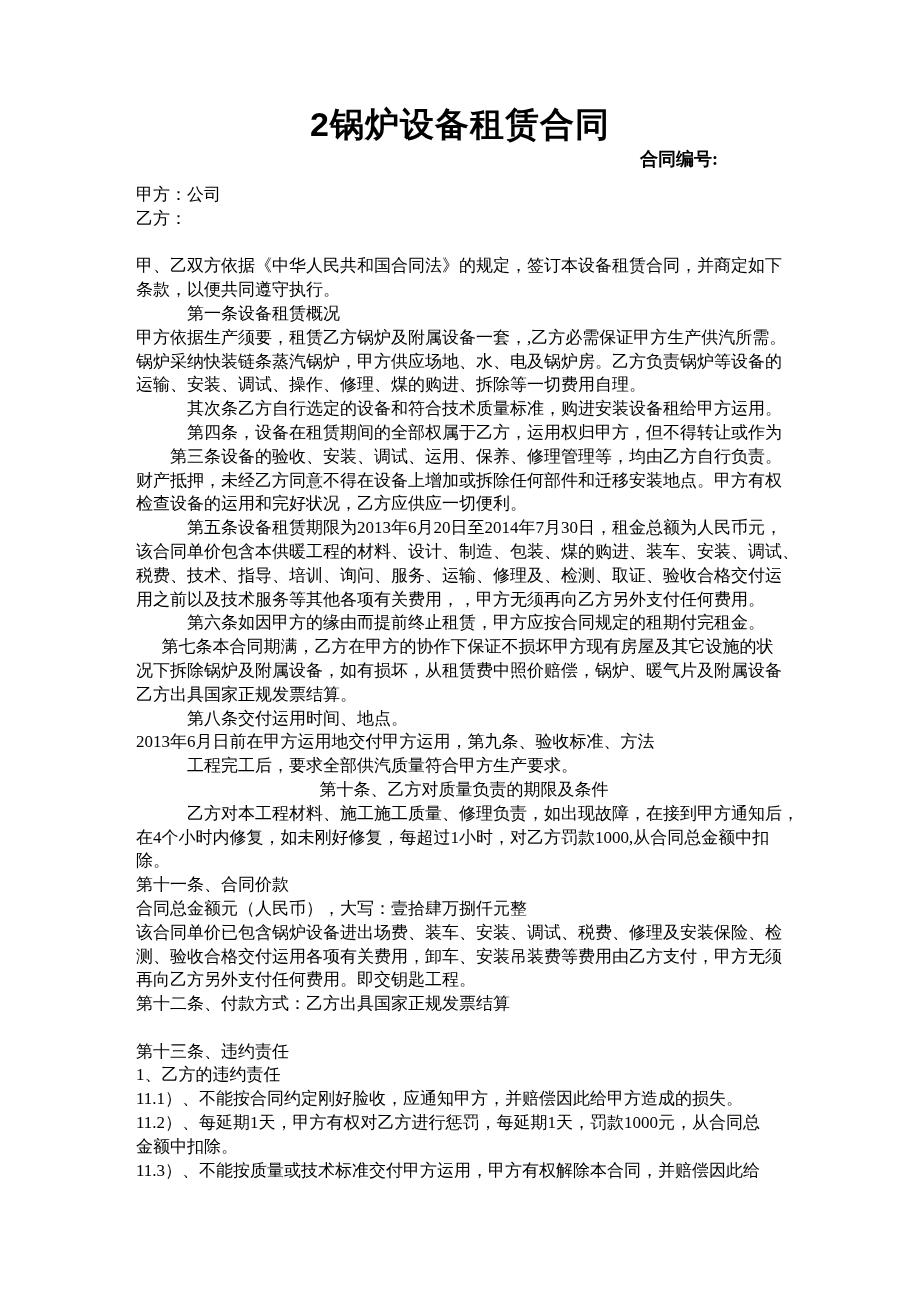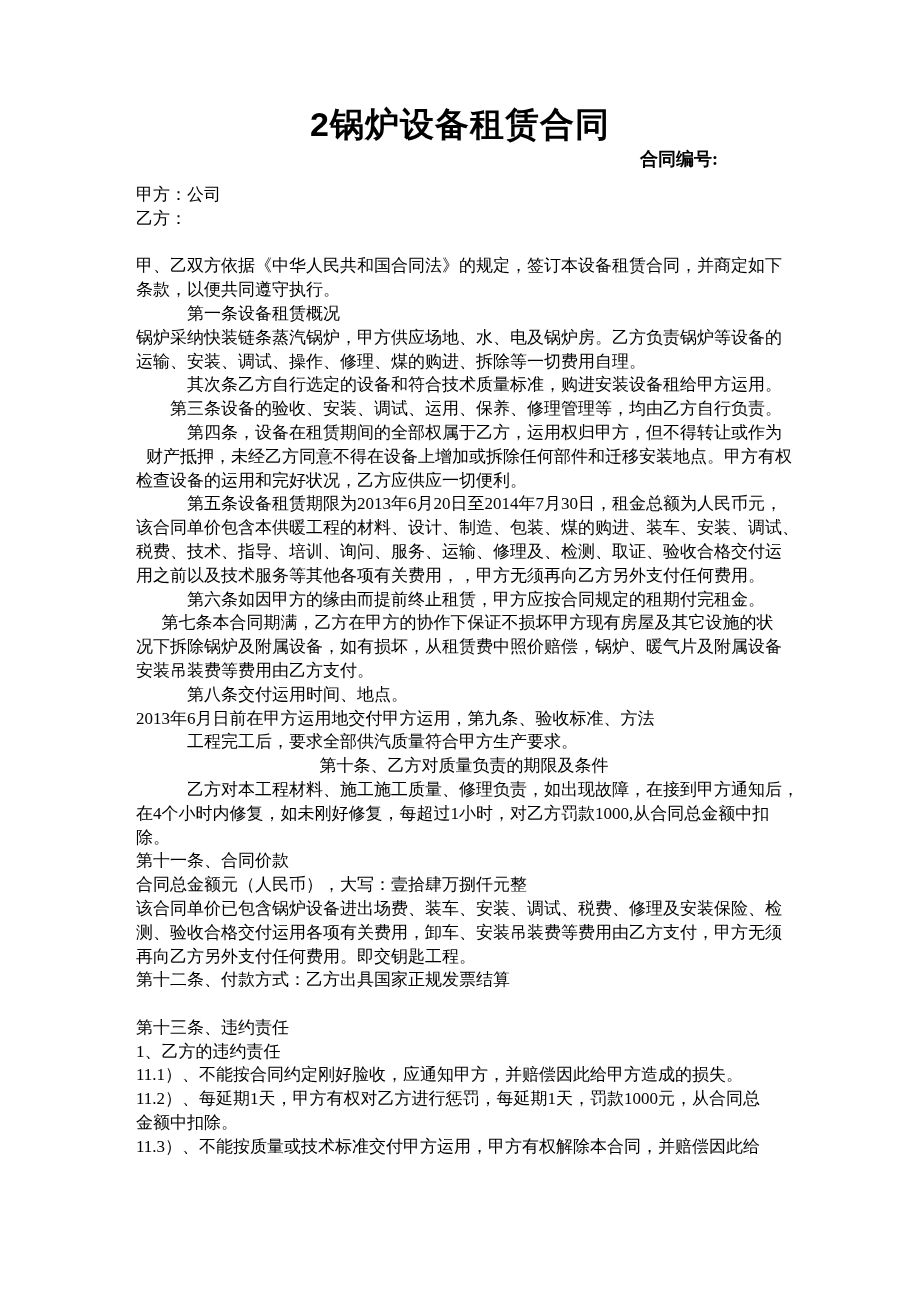--- a/index.html
+++ b/index.html
@@ -47,35 +47,36 @@
 <div class="page">
   <h1 class="title">2锅炉设备租赁合同</h1>
   <div class="contract-no">合同编号:</div>
   <div class="doc-body" id="doc-body">
       <div class="line" style="padding-left: 0em;">甲方：公司</div>
       <div class="line" style="padding-left: 0em;">乙方：</div>
       <div class="line" style="padding-left: 0em;"></div>
       <div class="line" style="padding-left: 0em;">甲、乙双方依据《中华人民共和国合同法》的规定，签订本设备租赁合同，并商定如下</div>
       <div class="line" style="padding-left: 0em;">条款，以便共同遵守执行。</div>
       <div class="line" style="padding-left: 3em;">第一条设备租赁概况</div>
+      <div class="line" style="padding-left: 0em;">甲方依据生产须要，租赁乙方锅炉及附属设备一套，,乙方必需保证甲方生产供汽所需。</div>
       <div class="line" style="padding-left: 0em;">锅炉采纳快装链条蒸汽锅炉，甲方供应场地、水、电及锅炉房。乙方负责锅炉等设备的</div>
       <div class="line" style="padding-left: 0em;">运输、安装、调试、操作、修理、煤的购进、拆除等一切费用自理。</div>
       <div class="line" style="padding-left: 3em;">其次条乙方自行选定的设备和符合技术质量标准，购进安装设备租给甲方运用。</div>
+      <div class="line" style="padding-left: 3em;">第四条，设备在租赁期间的全部权属于乙方，运用权归甲方，但不得转让或作为</div>
       <div class="line" style="padding-left: 2em;">第三条设备的验收、安装、调试、运用、保养、修理管理等，均由乙方自行负责。</div>
-      <div class="line" style="padding-left: 3em;">第四条，设备在租赁期间的全部权属于乙方，运用权归甲方，但不得转让或作为</div>
-      <div class="line" style="padding-left: 0em; margin-left: 10px;">财产抵押，未经乙方同意不得在设备上增加或拆除任何部件和迁移安装地点。甲方有权</div>
+      <div class="line" style="padding-left: 0em;">财产抵押，未经乙方同意不得在设备上增加或拆除任何部件和迁移安装地点。甲方有权</div>
       <div class="line" style="padding-left: 0em;">检查设备的运用和完好状况，乙方应供应一切便利。</div>
       <div class="line" style="padding-left: 3em;">第五条设备租赁期限为2013年6月20日至2014年7月30日，租金总额为人民币元，</div>
       <div class="line" style="padding-left: 0em;">该合同单价包含本供暖工程的材料、设计、制造、包装、煤的购进、装车、安装、调试、</div>
       <div class="line" style="padding-left: 0em;">税费、技术、指导、培训、询问、服务、运输、修理及、检测、取证、验收合格交付运</div>
       <div class="line" style="padding-left: 0em;">用之前以及技术服务等其他各项有关费用，，甲方无须再向乙方另外支付任何费用。</div>
       <div class="line" style="padding-left: 3em;">第六条如因甲方的缘由而提前终止租赁，甲方应按合同规定的租期付完租金。</div>
       <div class="line" style="padding-left: 1.5em;">第七条本合同期满，乙方在甲方的协作下保证不损坏甲方现有房屋及其它设施的状</div>
       <div class="line" style="padding-left: 0em;">况下拆除锅炉及附属设备，如有损坏，从租赁费中照价赔偿，锅炉、暖气片及附属设备</div>
-      <div class="line" style="padding-left: 0em;">安装吊装费等费用由乙方支付。</div>
+      <div class="line" style="padding-left: 0em;">乙方出具国家正规发票结算。</div>
       <div class="line" style="padding-left: 3em;">第八条交付运用时间、地点。</div>
       <div class="line" style="padding-left: 0em;">2013年6月日前在甲方运用地交付甲方运用，第九条、验收标准、方法</div>
       <div class="line" style="padding-left: 3em;">工程完工后，要求全部供汽质量符合甲方生产要求。</div>
       <div class="line" style="padding-left: 0em; text-align: center;">第十条、乙方对质量负责的期限及条件</div>
       <div class="line" style="padding-left: 3em;">乙方对本工程材料、施工施工质量、修理负责，如出现故障，在接到甲方通知后，</div>
       <div class="line" style="padding-left: 0em;">在4个小时内修复，如未刚好修复，每超过1小时，对乙方罚款1000,从合同总金额中扣</div>
       <div class="line" style="padding-left: 0em;">除。</div>
       <div class="line" style="padding-left: 0em;">第十一条、合同价款</div>
       <div class="line" style="padding-left: 0em;">合同总金额元（人民币），大写：壹拾肆万捌仟元整</div>
       <div class="line" style="padding-left: 0em;">该合同单价已包含锅炉设备进出场费、装车、安装、调试、税费、修理及安装保险、检</div>

